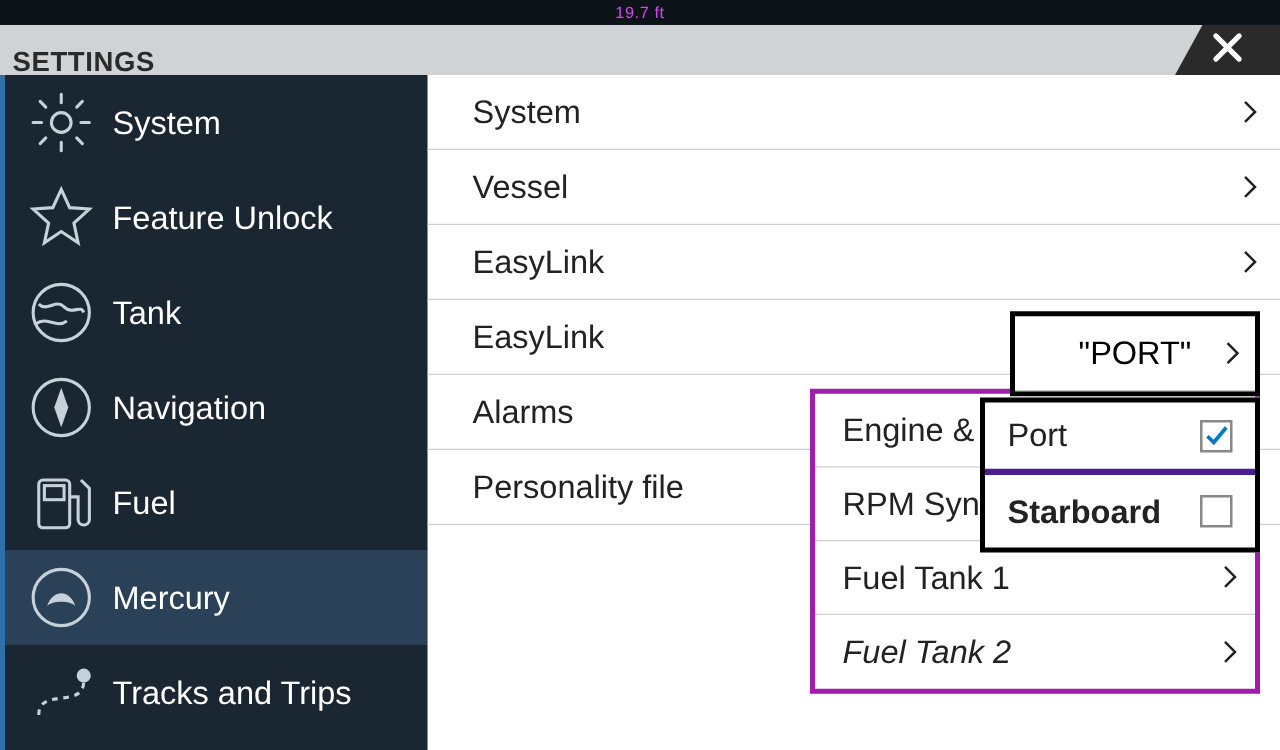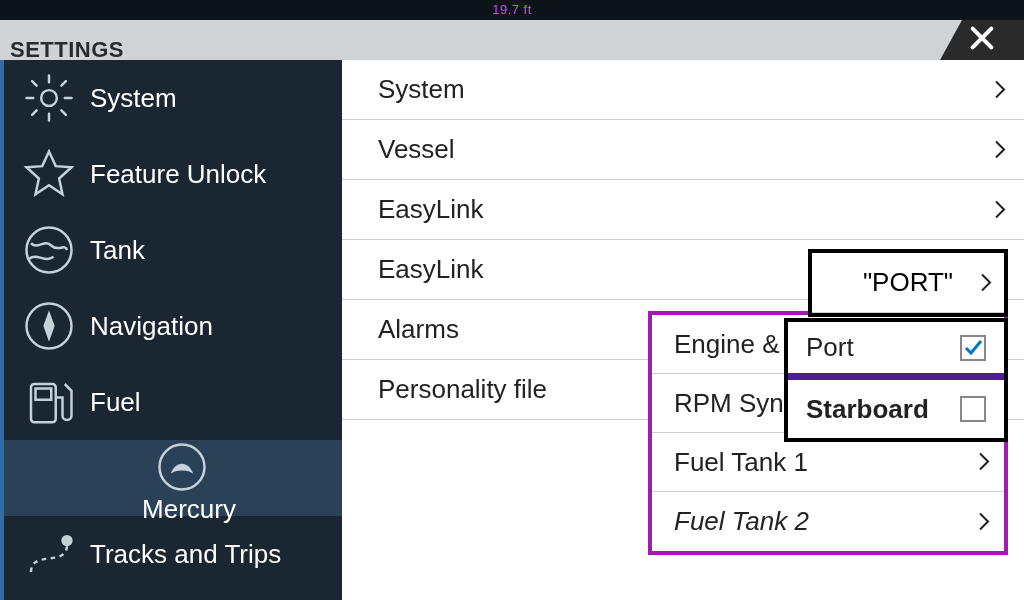--- a/index.html
+++ b/index.html
@@ -6,38 +6,38 @@
   html, body { width: 1024px; height: 600px; overflow: hidden; font-family: "Segoe UI", Arial, sans-serif; background: #0e171f; }
   .topbar { height: 20px; background: #0c1319; color: #d946ef; font-size: 13px; text-align: center; line-height: 20px; letter-spacing: .5px; }
   .header { height: 40px; background: #d0d3d6; position: relative; display: flex; align-items: center; }
   .header-title { font-weight: 700; font-size: 22px; color: #2a2a2a; padding-left: 10px; letter-spacing: .5px; margin-top: 20px; }
   .close-tab { position: absolute; top: 0; right: 0; width: 84px; height: 40px; background: #2a2a2a; clip-path: polygon(22px 0, 100% 0, 100% 100%, 0 100%); display:flex; align-items:center; justify-content:center; cursor:pointer; }
   .close-tab svg { width: 28px; height: 28px; }
   .body { display: flex; height: 540px; }
   
   .sidebar { width: 342px; background: #1a2732; height: 100%; border-left: 4px solid #2f6ea6; overflow: hidden; }
   .sb-item { display: flex; align-items: center; height: 76px; padding-left: 18px; cursor:pointer; color:#fff; }
-  .sb-item.selected { background: #2a4158; flex-direction: column; }
+  .sb-item.selected { background: #2a4158; }
   .sb-icon { width: 54px; height: 54px; display:flex; align-items:center; justify-content:center; flex:0 0 54px; }
   .sb-label { font-size: 26px; margin-left: 14px; font-weight: 400; }
   
   .main { flex:1; background: #fff; position: relative; }
   .row { height: 60px; border-bottom: 1px solid #cfcfcf; display:flex; align-items:center; padding: 0 36px; font-size: 26px; color:#222; cursor:pointer; position:relative; }
   .row .chev { position:absolute; right:18px; top:50%; transform:translateY(-50%); }
   .chev svg { width:11px; height:18px; }
   
   .popup1 { position:absolute; top:251px; left:306px; width:360px; background:#fff; border:4px solid #a21caf; z-index:5; }
   .p1-row { height:59px; border-bottom:1px solid #cfcfcf; display:flex; align-items:center; padding:0 22px; font-size:26px; color:#222; position:relative; cursor:pointer;}
   .p1-row:last-child { border-bottom:none;font-style:italic; }
   .p1-row .chev { position:absolute; right:14px; top:50%; transform:translateY(-50%); }
   .popup2 { position:absolute; top:189px; left:466px; width:200px; background:#fff; border:4px solid #000; z-index:10; }
   .p2-head { height:60px; display:flex; align-items:center; justify-content:center; font-size:26px; font-weight:400; position:relative; border-bottom:1px solid #cfcfcf; }
   .p2-head .chev { position:absolute; right:12px; top:50%; transform:translateY(-50%);}
   .popup3 { position:absolute; top:258px; left:442px; width:224px; background:#fff; border:4px solid #000; z-index:15; }
-  .p3-row { height:58px; border-bottom:7px solid #4c1d95; display:flex; align-items:center; padding:0 18px; font-size:26px; color:#222; cursor:pointer;}
+  .p3-row { height:58px; border-bottom:5px solid #4c1d95; display:flex; align-items:center; padding:0 18px; font-size:26px; color:#222; cursor:pointer;}
   .p3-row:last-child{border-bottom:none;font-weight:bold;}
   .chk { width:26px; height:26px; border:2px solid #888; margin-left:auto; display:flex; align-items:center; justify-content:center;}
   .chk svg{width:20px;height:20px;}
   .icon-stroke { stroke:#c6d1da; stroke-width:2.2; fill:none; }
 </style>
 </head>
 <body>
 
 <div class="topbar">
   <span>19.7 ft</span>

